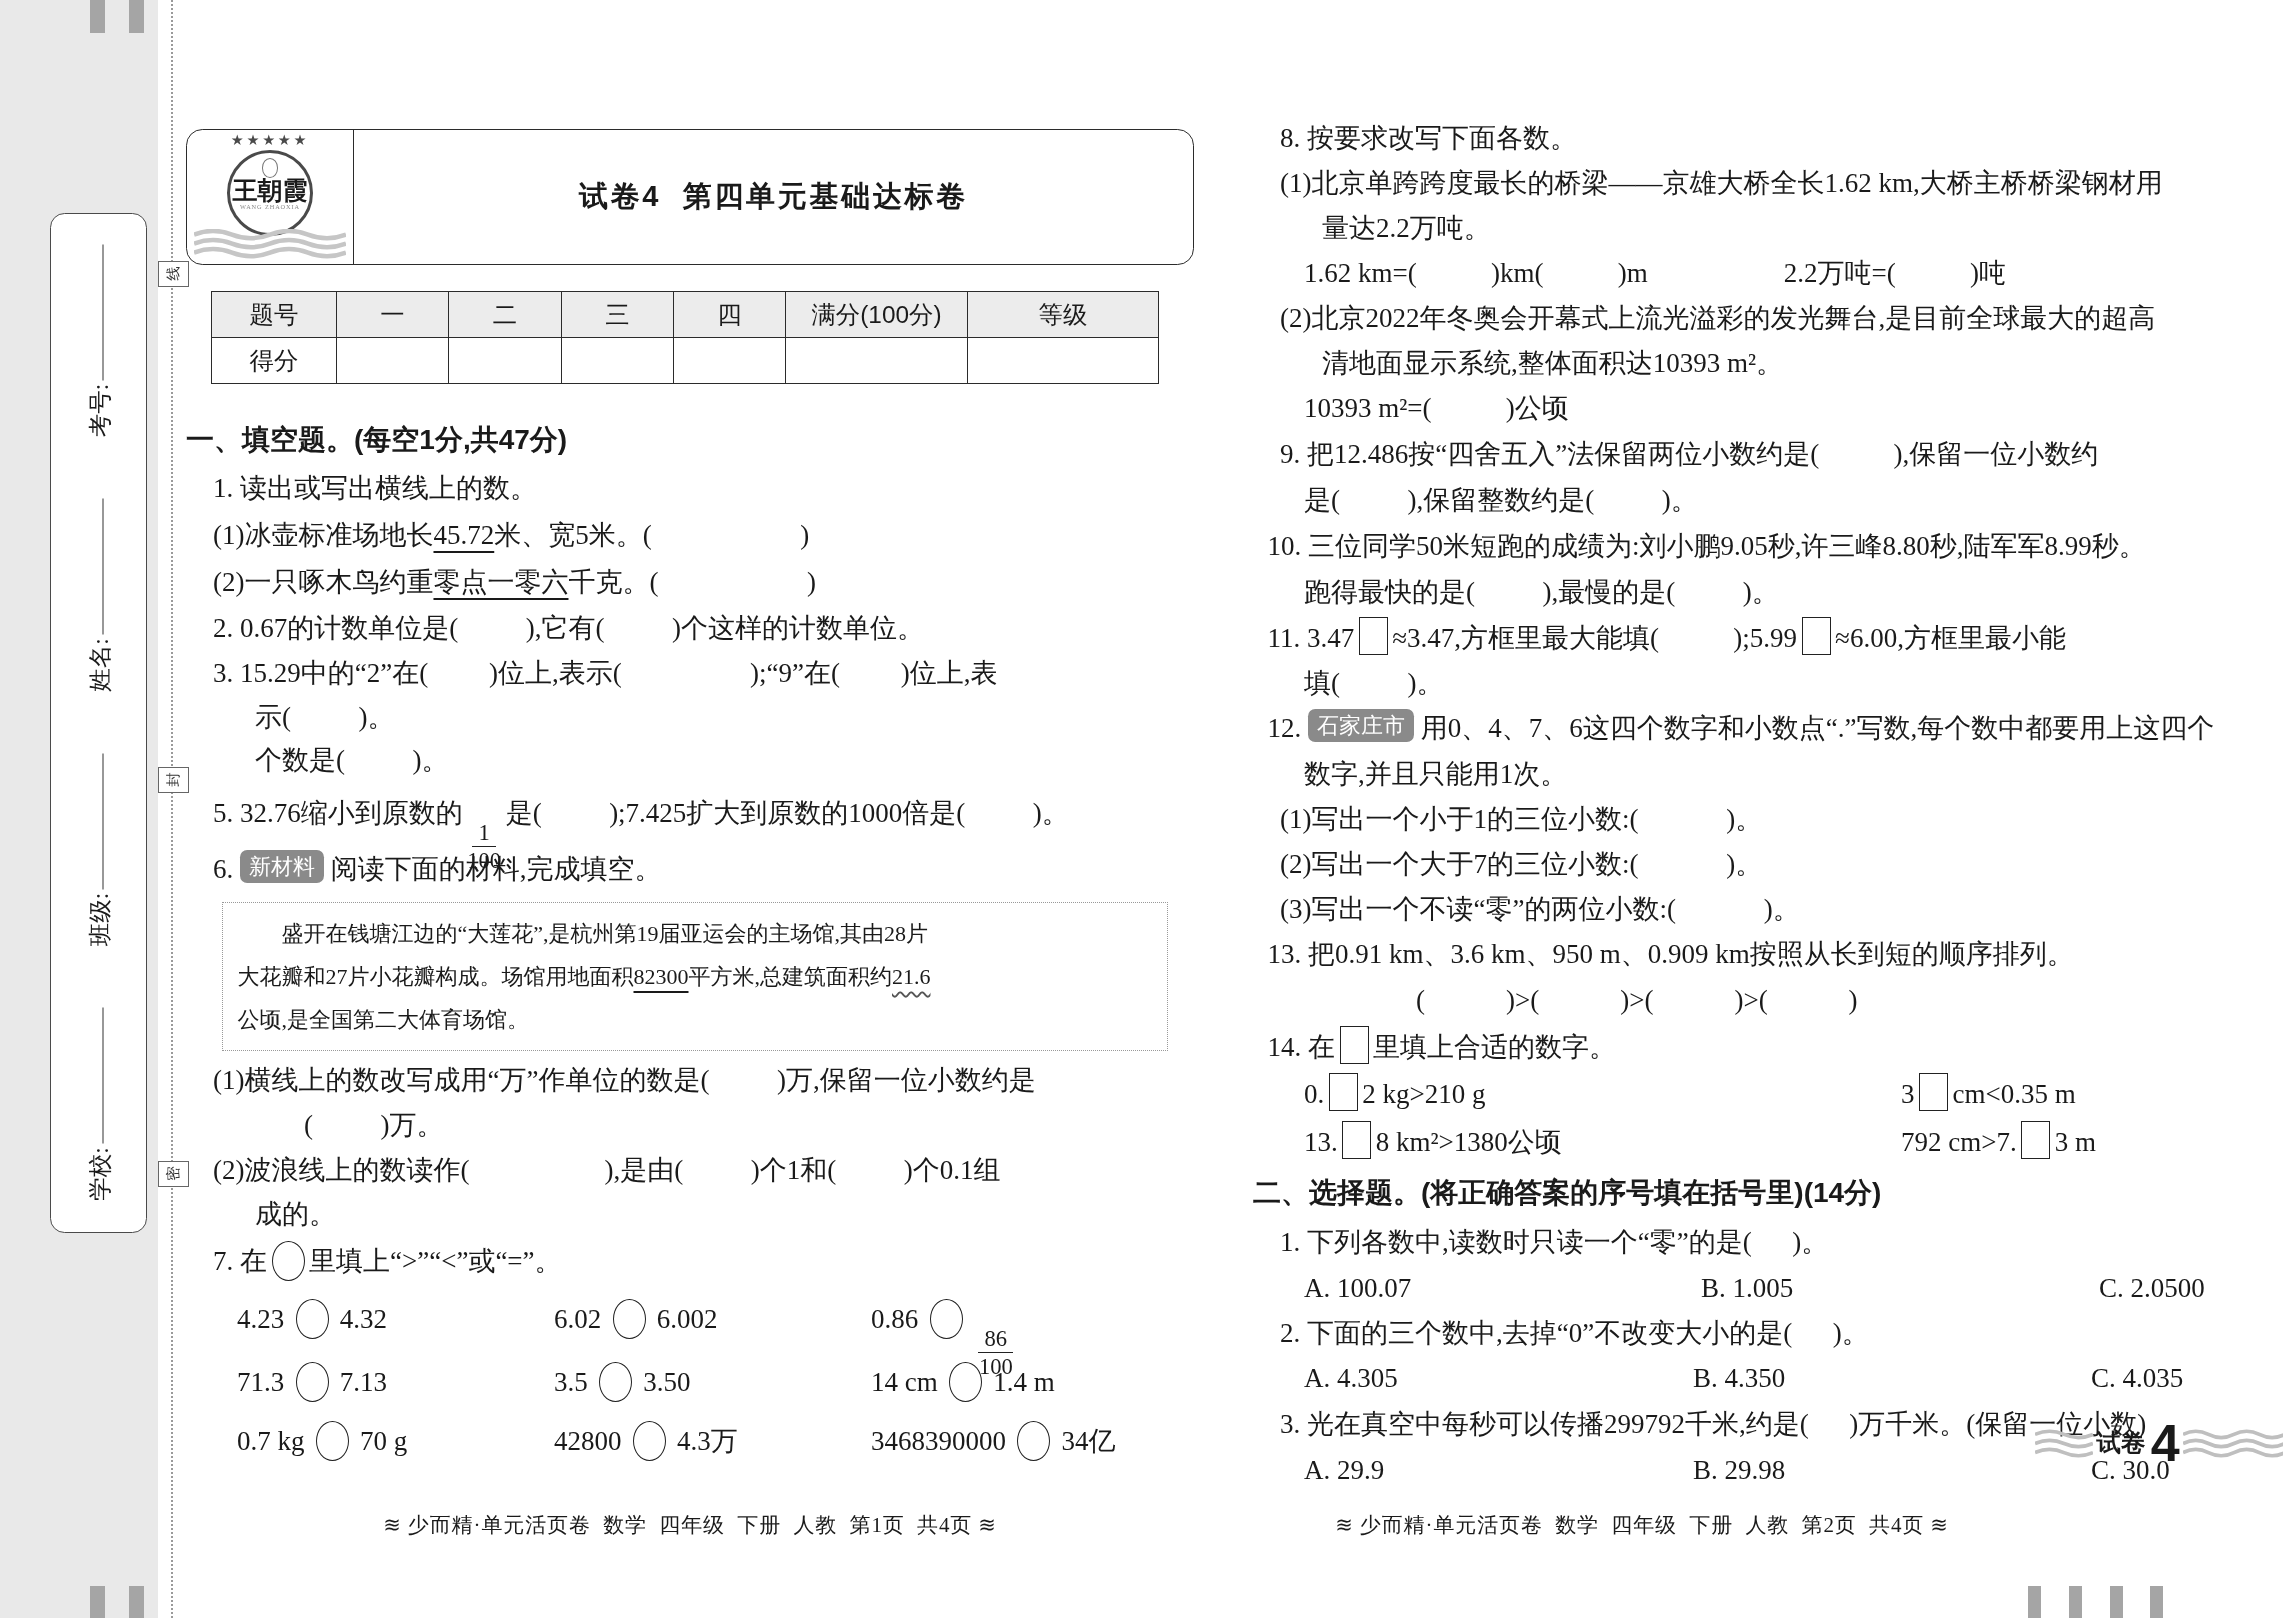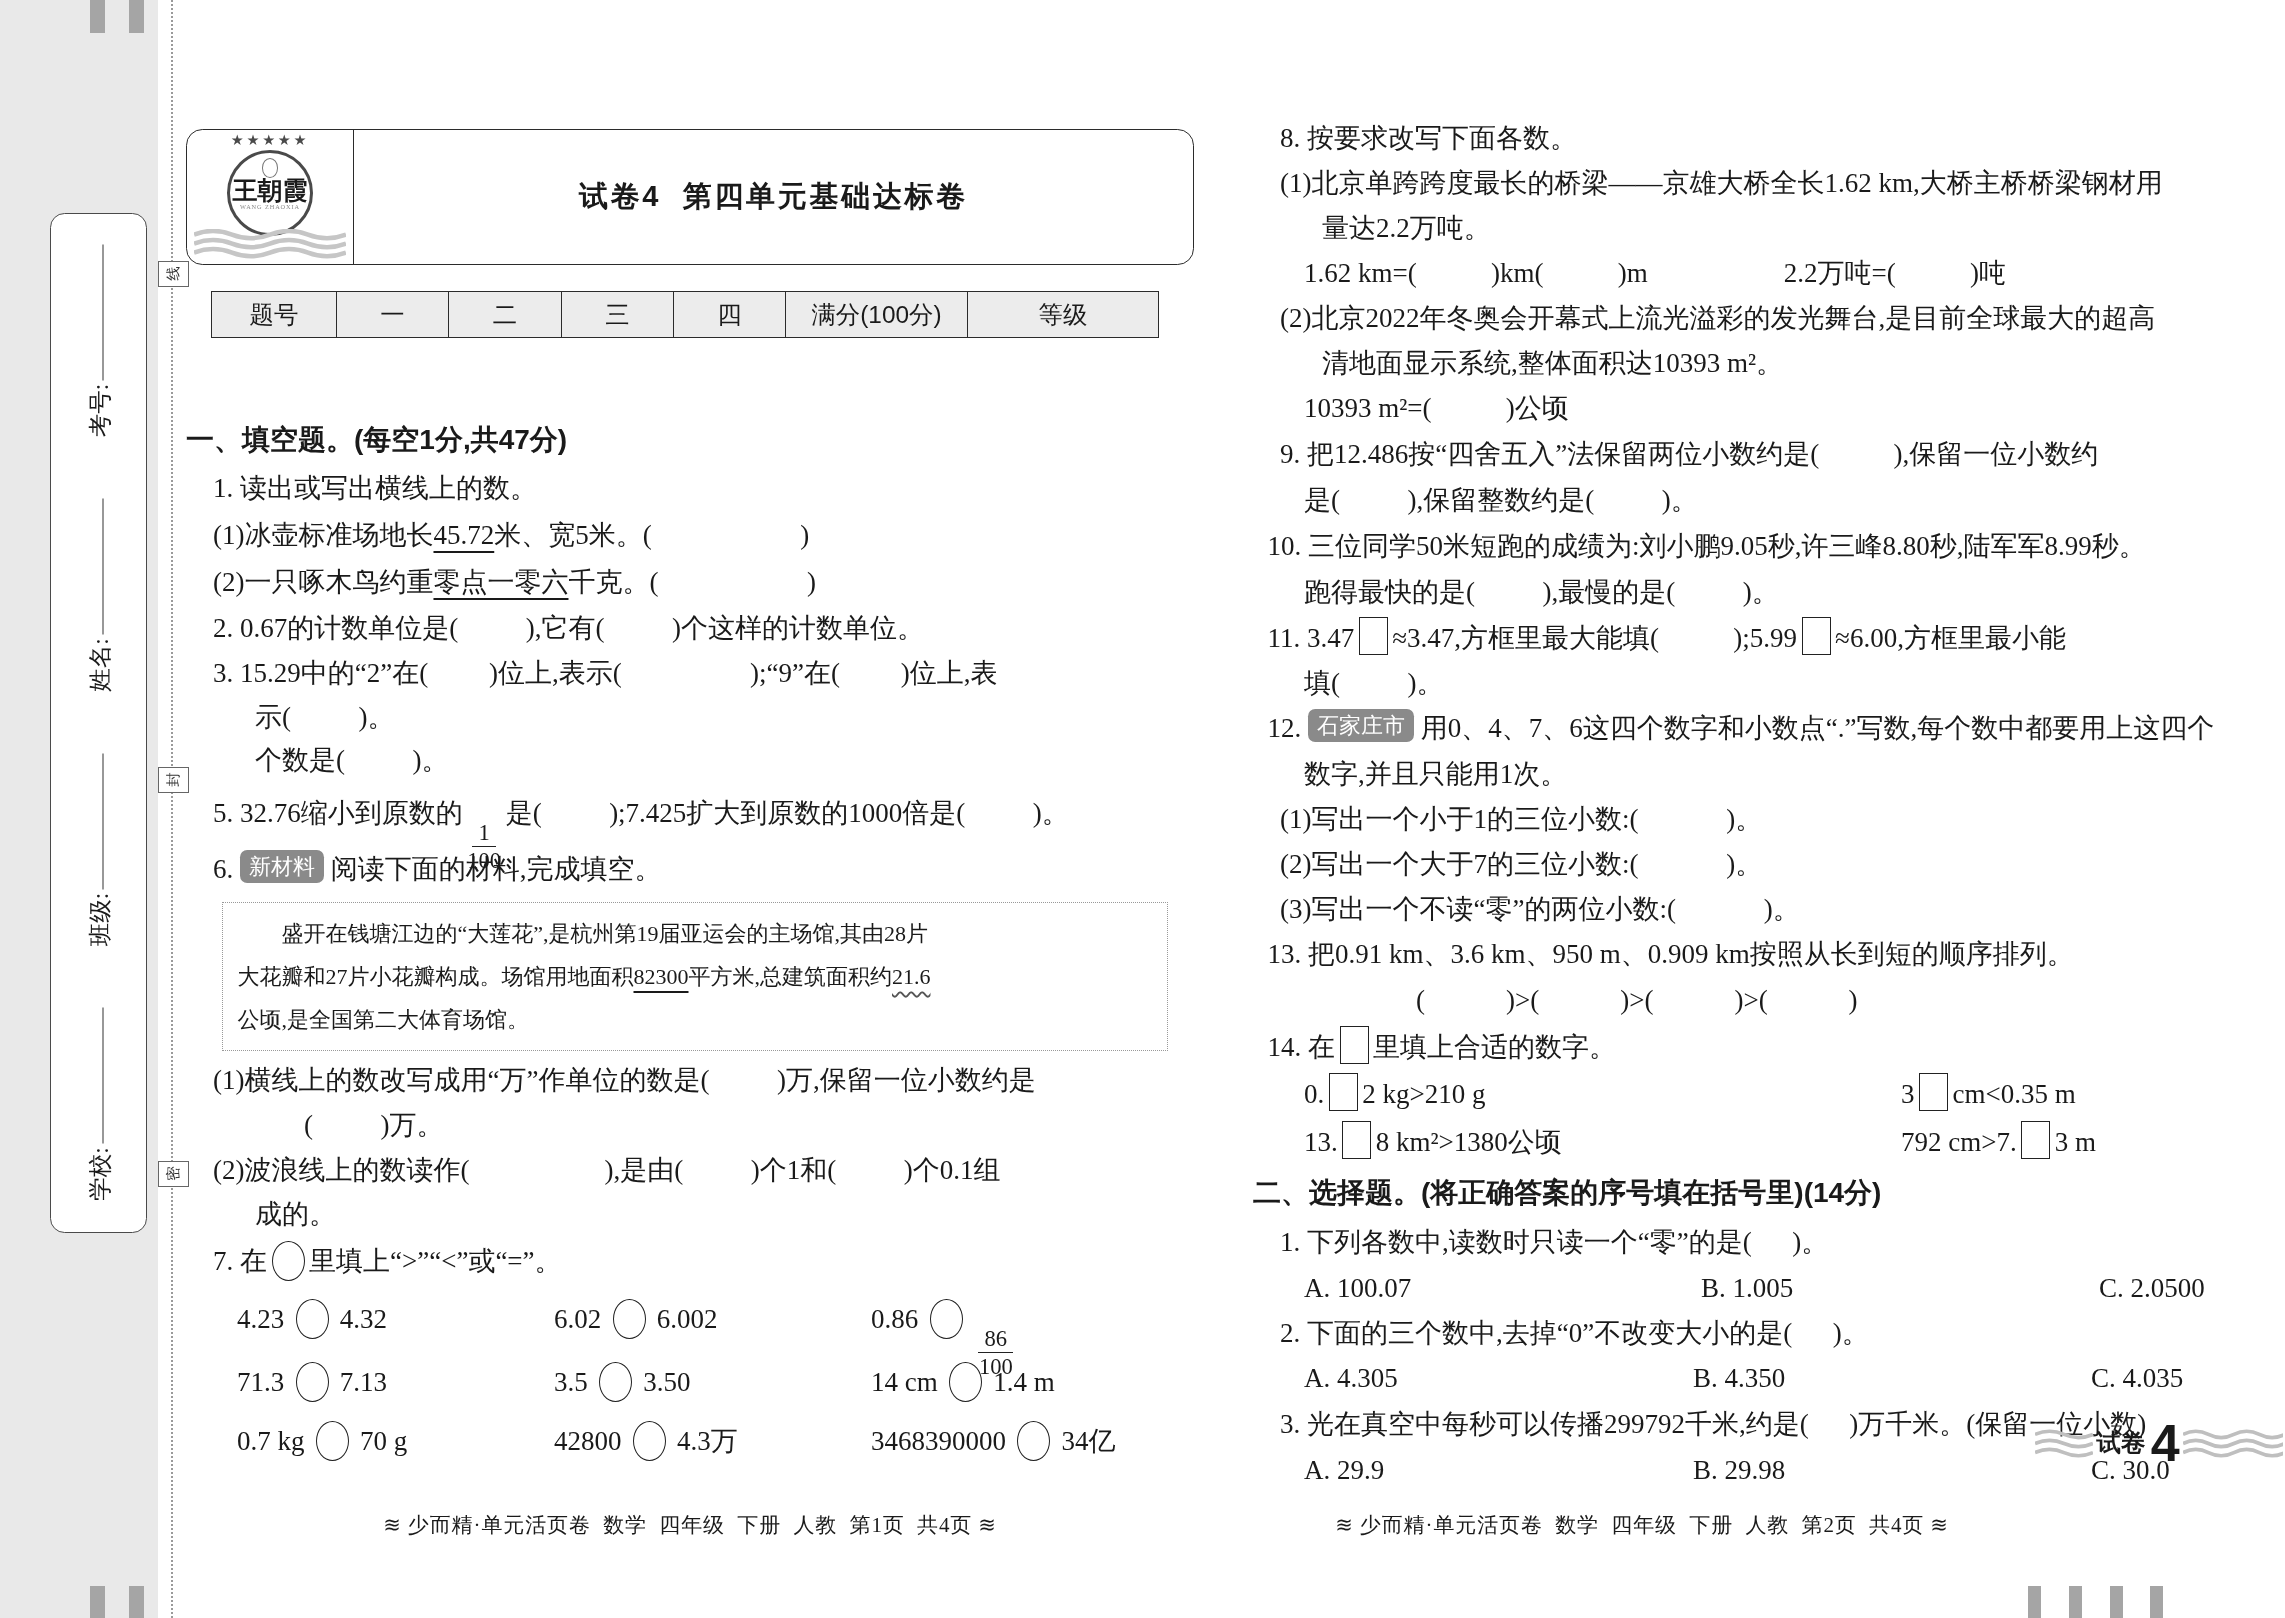--- a/index.html
+++ b/index.html
@@ -144,20 +144,29 @@
   <table class="score-table">
     <tbody>
         <tr class="hd">
       <td style="width:124px">题号</td>
       <td style="width:111px">一</td>
       <td style="width:112px">二</td>
       <td style="width:111px">三</td>
       <td style="width:111px">四</td>
       <td style="width:181px">满分(100分)</td>
       <td style="width:190px">等级</td>
+    </tr>
+    <tr>
+      <td>得分</td>
+      <td></td>
+      <td></td>
+      <td></td>
+      <td></td>
+      <td></td>
+      <td></td>
     </tr>
   </tbody>
     </table>
 
   <div id="left-col" class="qcol">
       <div class="q-line head"><span>一、填空题。(每空1分,共47分)</span></div>
       <div class="q-line" style="padding-left: 27px; height: 47px; line-height: 47px;"><span>1. 读出或写出横线上的数。</span></div>
       <div class="q-line" style="padding-left: 27px; height: 47px; line-height: 47px;"><span>(1)冰壶标准场地长</span><span class="uline">45.72</span><span>米、宽5米。(                      )</span></div>
       <div class="q-line" style="padding-left: 27px; height: 47px; line-height: 47px;"><span>(2)一只啄木鸟约重</span><span class="uline">零点一零六</span><span>千克。(                      )</span></div>
       <div class="q-line" style="padding-left: 27px;"><span>2. 0.67的计数单位是(          ),它有(          )个这样的计数单位。</span></div>

